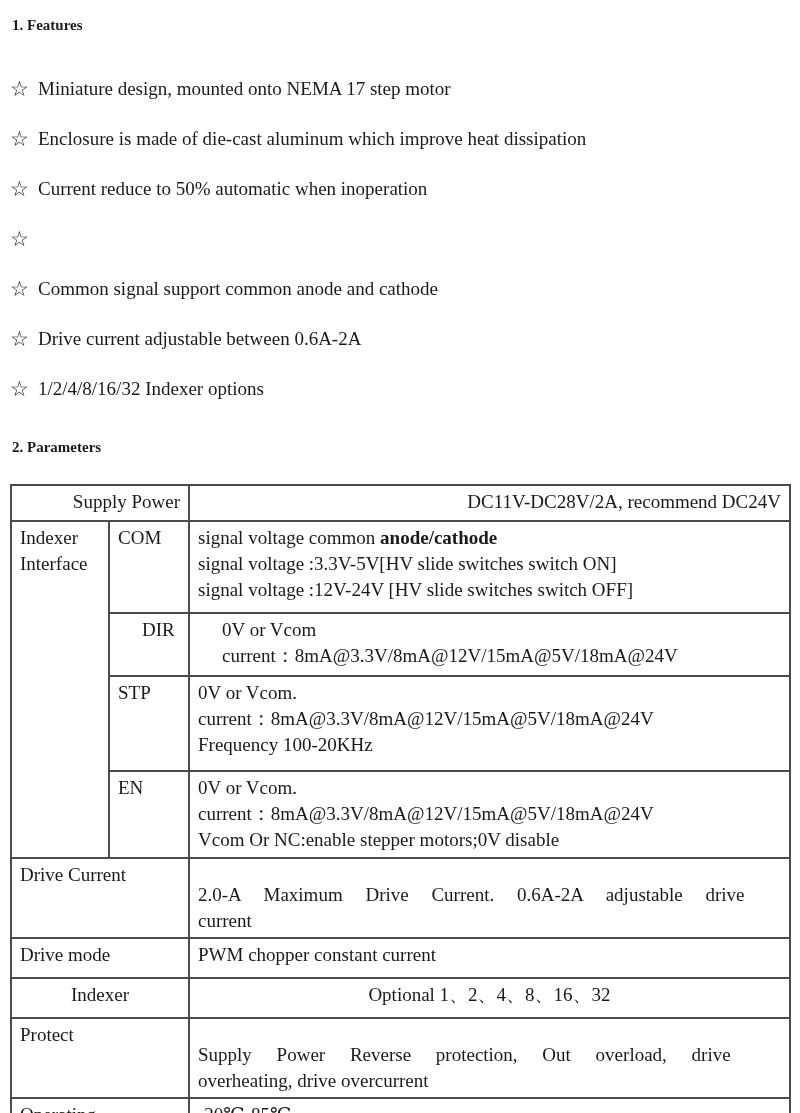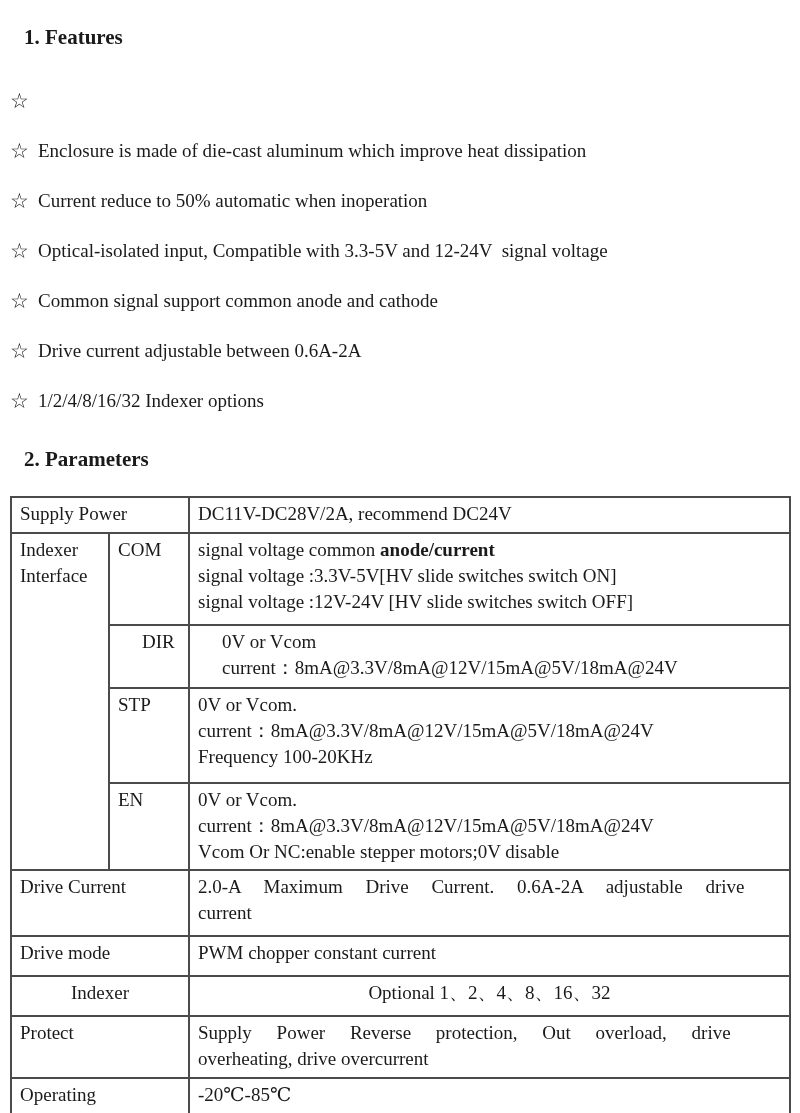--- a/index.html
+++ b/index.html
@@ -12,24 +12,24 @@
     height: 1113px;
     font-family: "Liberation Serif", "DejaVu Serif", serif;
     color: #1a1a1a;
     overflow: hidden;
   }
   .page {
     padding: 8px 8px 0 8px;
     box-sizing: border-box;
   }
   h1.doc-h, h2.doc-h {
-    font-size: 21px;
+    font-size: 15px;
     font-weight: bold;
     line-height: 26px;
-    margin: 16px;
+    margin: 4px;
     font-family: Liberation Serif, serif;
   }
   h2.doc-h { margin-top: 32px; }
 
   ul.features {
     list-style: none;
     margin: 38px 0 0 0;
     padding: 0;
   }
   ul.features li {
@@ -58,59 +58,59 @@
   table.params td {
     border: 2px solid #4b4b4b;
     vertical-align: top;
     padding: 3px 8px;
     line-height: 26px;
   }
   col.c1 { width: 98px; }
   col.c2 { width: 80px; }
   col.c3 { width: 601px; }
 
-  tr.r-supply  td { height: 28px; }
+  tr.r-supply  td { height: 28px; text-align: right; }
   tr.r-com     td { height: 84px; }
   tr.r-dir     td { height: 55px; padding-left: 32px; }
   tr.r-stp     td { height: 87px; }
   tr.r-en      td { height: 79px; }
   tr.r-dcur    td { height: 58px; }
   tr.r-dmode   td { height: 32px; }
   tr.r-indexer td { height: 32px; text-align: center; }
   tr.r-protect td { height: 54px; }
   tr.r-optemp  td { height: 55px; }
 
   td.merge-pad { padding-top: 26px; margin-left: 48px; }
 
-  .jline  { white-space: nowrap; }
+  .jline  { white-space: nowrap; margin-top: 20px; }
   .ws-drive   { word-spacing: 18px; }
   .ws-protect { word-spacing: 20px; }
 </style>
 </head>
 <body>
 
 <div class="page">
 
   <h1 class="doc-h">1. Features</h1>
 
   <ul class="features">
     <li>
       <span class="star">☆</span>
+      <span class="ftext">Miniature design, mounted onto NEMA 17 step motor</span>
     </li>
     <li>
       <span class="star">☆</span>
       <span class="ftext">Enclosure is made of die-cast aluminum which improve heat dissipation</span>
     </li>
     <li>
       <span class="star">☆</span>
       <span class="ftext">Current reduce to 50% automatic when inoperation</span>
     </li>
     <li>
       <span class="star">☆</span>
-      <span class="ftext">Optical-isolated input, Compatible with 3.3-5V and 12-24V  signal voltage</span>
     </li>
     <li>
       <span class="star">☆</span>
       <span class="ftext">Common signal support common anode and cathode</span>
     </li>
     <li>
       <span class="star">☆</span>
       <span class="ftext">Drive current adjustable between 0.6A-2A</span>
     </li>
     <li>
@@ -131,21 +131,21 @@
     <tbody>
         <tr class="r-supply">
       <td colspan="2">Supply Power</td>
       <td>DC11V-DC28V/2A, recommend DC24V</td>
     </tr>
 
     <tr class="r-com">
       <td rowspan="4" class="merge-pad">Indexer Interface</td>
       <td>COM</td>
       <td>
-        <div><span>signal voltage common </span><b>anode/current</b></div>
+        <div><span>signal voltage common </span><b>anode/cathode</b></div>
         <div>signal voltage :3.3V-5V[HV slide switches switch ON]</div>
         <div>signal voltage :12V-24V [HV slide switches switch OFF]</div>
       </td>
     </tr>
 
     <tr class="r-dir">
       <td>DIR</td>
       <td>
         <div>0V or Vcom</div>
         <div>current：8mA@3.3V/8mA@12V/15mA@5V/18mA@24V</div>

